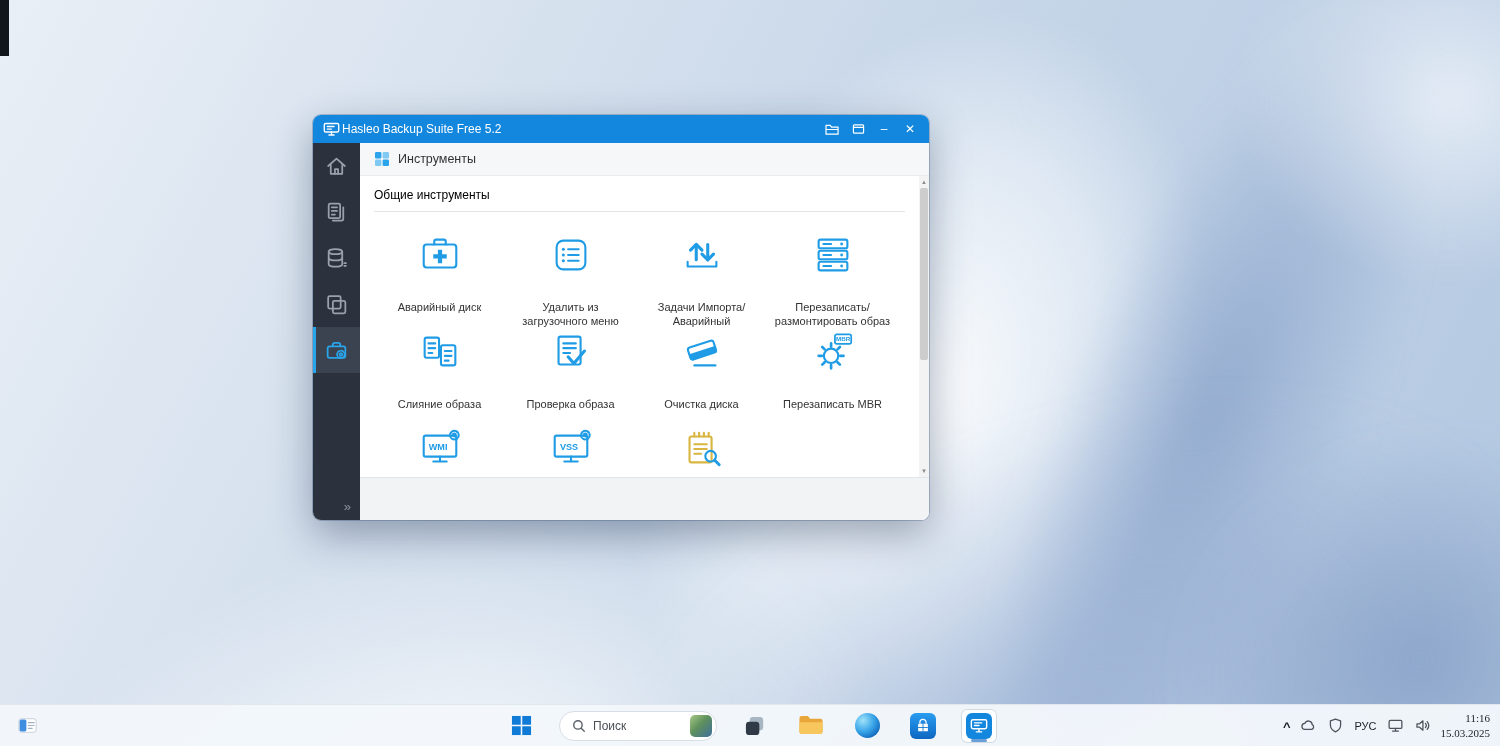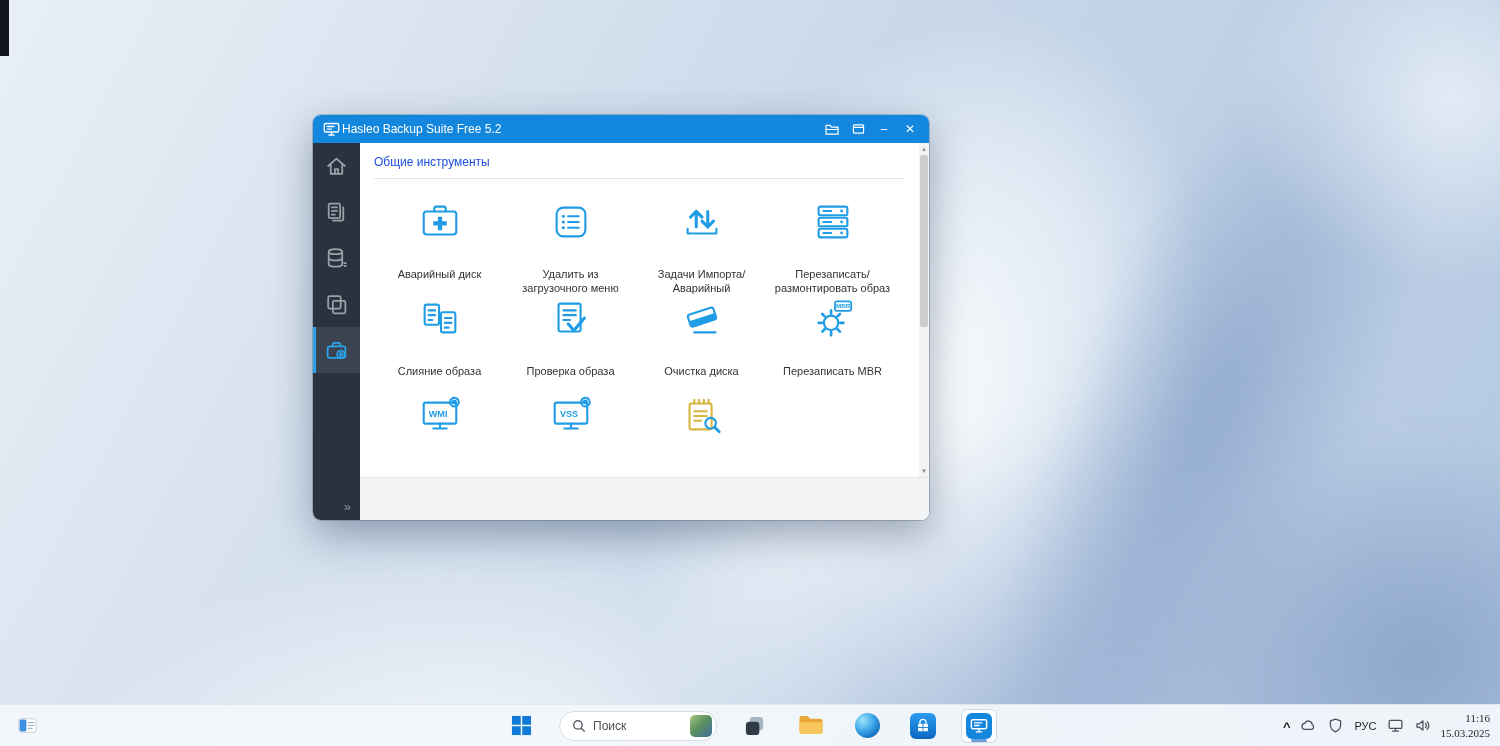--- a/index.html
+++ b/index.html
@@ -48,21 +48,21 @@
   .sicon { width:25px; height:25px; stroke:#9aa1ab; fill:none; stroke-width:1.7; stroke-linecap:round; stroke-linejoin:round; }
   .side-item.active .sicon { stroke:#2aa4ea; }
   .side-collapse { margin-top:auto; color:#8d949e; text-align:right; padding:4px 9px 6px 0; font-size:13px; }
 
   .main { flex:1; min-width:0; display:flex; flex-direction:column; background:#fff; }
   .page-header { height:32px; flex:0 0 auto; background:#f6f7f8; border-bottom:1px solid #ececec;
     display:flex; align-items:center; gap:8px; padding-left:14px; }
   .ph-title { font-size:12.5px; color:#333; }
 
   .content { flex:1; min-height:0; position:relative; overflow:hidden; background:#fff; }
-  .section-title { padding:12px 16px 9px 14px; font-size:12px; color:#1d4ed8; }
+  .section-title { padding:12px 16px 9px 14px; font-size:12px; color:#000000; }
   .divider { height:1px; background:#e4e4e4; margin:0 24px 0 14px; }
   .tool-grid { display:grid; grid-template-columns:repeat(4,131px); grid-auto-rows:97px; margin:20px 0 0 14px; }
   .tool { display:flex; flex-direction:column; align-items:center; text-align:center; cursor:default; }
   .tool-label { margin-top:22px; font-size:11px; color:#333; line-height:1.3; max-width:122px; }
 
   .ticon { width:46px; height:46px; stroke:#1f9ce5; fill:none; stroke-width:2.2; stroke-linecap:round; stroke-linejoin:round; flex:0 0 auto; }
   .ticon .fill { fill:#1f9ce5; stroke:none; }
   .ticon text { fill:#1f9ce5; stroke:none; font-family:"Liberation Sans",sans-serif; font-weight:bold; }
 
   .scrollbar { position:absolute; top:0; right:0; bottom:0; width:10px; background:#f3f3f3;
@@ -175,20 +175,29 @@
           <path d="M8.5 8V6.3A1.6 1.6 0 0 1 10.1 4.7h3.8A1.6 1.6 0 0 1 15.5 6.3V8"></path>
           <circle cx="16.2" cy="15.8" r="3.6" stroke-dasharray="2 1.4"></circle>
           <circle cx="16.2" cy="15.8" r="1.3"></circle>
         </svg>
       </div>
       <div class="side-collapse">»</div>
     </nav>
 
     <div class="main">
 
+      <div class="page-header">
+        <svg width="16" height="16" viewBox="0 0 16 16">
+          <rect x="1" y="1" width="6.4" height="6.4" rx="1.2" fill="#2aa4ea"></rect>
+          <rect x="8.6" y="1" width="6.4" height="6.4" rx="1.2" fill="#7fc9f2"></rect>
+          <rect x="1" y="8.6" width="6.4" height="6.4" rx="1.2" fill="#7fc9f2"></rect>
+          <rect x="8.6" y="8.6" width="6.4" height="6.4" rx="1.2" fill="#2aa4ea"></rect>
+        </svg>
+        <span class="ph-title">Инструменты</span>
+      </div>
 
       <div class="content">
         <div class="section-title">Общие инструменты</div>
         <div class="divider"></div>
 
         <div class="tool-grid">
 
           <div class="tool">
             <svg class="ticon" viewBox="0 0 48 48">
               <path d="M18 13v-3a2 2 0 0 1 2-2h8a2 2 0 0 1 2 2v3"></path>

